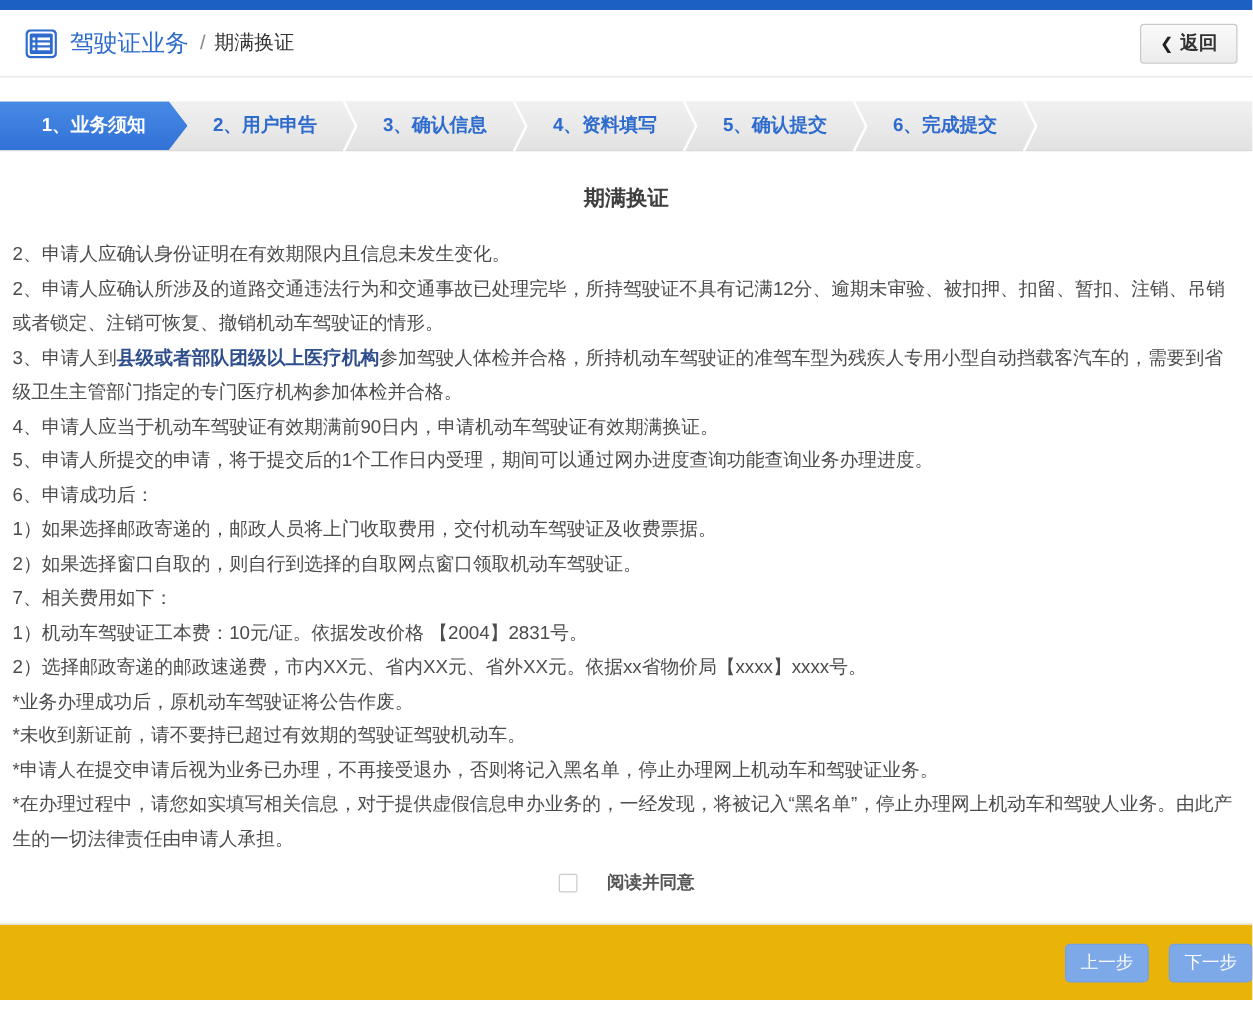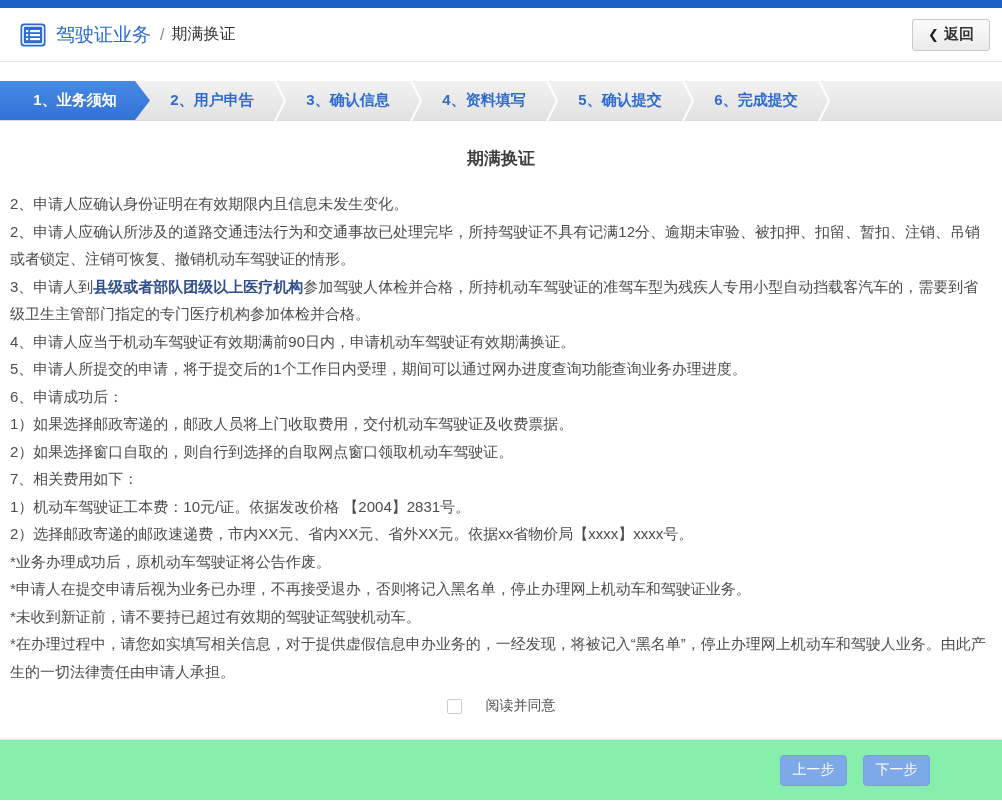--- a/index.html
+++ b/index.html
@@ -40,26 +40,26 @@
   .step.inactive { width:124px; }
   .sep { width:12px; display:flex; align-items:center; justify-content:center; }
   .wfiller { flex:1; }
   .main { height:618px; padding:0 10px; overflow:hidden; }
   .page-heading { text-align:center; font-size:17px; font-weight:bold; color:#3f3f3f;
     margin:26px 0 20px; }
   .notice { margin:0; font-size:15px; line-height:27.5px; color:#4c4c4c; }
   .em-underline { font-weight:bold; color:#2f4e8c; }
   .tips-title { margin:2px 0 0; font-size:16px; font-weight:bold; color:#3f3f3f; line-height:30px; }
   .agree-row { display:flex; justify-content:center; align-items:center; gap:24px;
-    margin-top:12px; font-size:14px; color:#555; }
+    margin-top:12px; font-size:14px; color:#555;font-weight:bold; }
   .checkbox { width:15px; height:15px; border:1px solid #ccc; border-radius:2px;
     background:#fff; cursor:pointer; }
   .footer {
-    height:61px; border-top:1px solid #e2e2e2; background:#86efac;
-    display:flex; align-items:center; justify-content:flex-end; gap:16px; padding-right:72px;
+    height:61px; border-top:1px solid #e2e2e2; background:#eab308;
+    display:flex; align-items:center; justify-content:flex-end; gap:16px; 
   }
   .nav-btn {
     width:67px; height:31px; border:1px solid #74a0e4; border-radius:4px;
     background:#7ea9e9; color:#fff; font-size:14px; cursor:pointer;
     font-family:"Liberation Sans","DejaVu Sans",sans-serif;
   }
   .bottom-strip { height:8px; background:#fff; }
 </style>
 </head>
 <body>
@@ -135,22 +135,22 @@
   <p class="notice">4、申请人应当于机动车驾驶证有效期满前90日内，申请机动车驾驶证有效期满换证。</p>
   <p class="notice">5、申请人所提交的申请，将于提交后的1个工作日内受理，期间可以通过网办进度查询功能查询业务办理进度。</p>
   <p class="notice">6、申请成功后：</p>
   <p class="notice">1）如果选择邮政寄递的，邮政人员将上门收取费用，交付机动车驾驶证及收费票据。</p>
   <p class="notice">2）如果选择窗口自取的，则自行到选择的自取网点窗口领取机动车驾驶证。</p>
   <p class="notice">7、相关费用如下：</p>
   <p class="notice">1）机动车驾驶证工本费：10元/证。依据发改价格 【2004】2831号。</p>
   <p class="notice">2）选择邮政寄递的邮政速递费，市内XX元、省内XX元、省外XX元。依据xx省物价局【xxxx】xxxx号。</p>
 
   <p class="notice">*业务办理成功后，原机动车驾驶证将公告作废。</p>
+  <p class="notice">*未收到新证前，请不要持已超过有效期的驾驶证驾驶机动车。</p>
   <p class="notice">*申请人在提交申请后视为业务已办理，不再接受退办，否则将记入黑名单，停止办理网上机动车和驾驶证业务。</p>
-  <p class="notice">*未收到新证前，请不要持已超过有效期的驾驶证驾驶机动车。</p>
   <p class="notice">*在办理过程中，请您如实填写相关信息，对于提供虚假信息申办业务的，一经发现，将被记入“黑名单”，停止办理网上机动车和驾驶人业务。由此产生的一切法律责任由申请人承担。</p>
 
   <div class="agree-row">
     <span class="checkbox"></span>
     <span>阅读并同意</span>
   </div>
 </div>
 
 <div class="footer">
   <button class="nav-btn">上一步</button>

